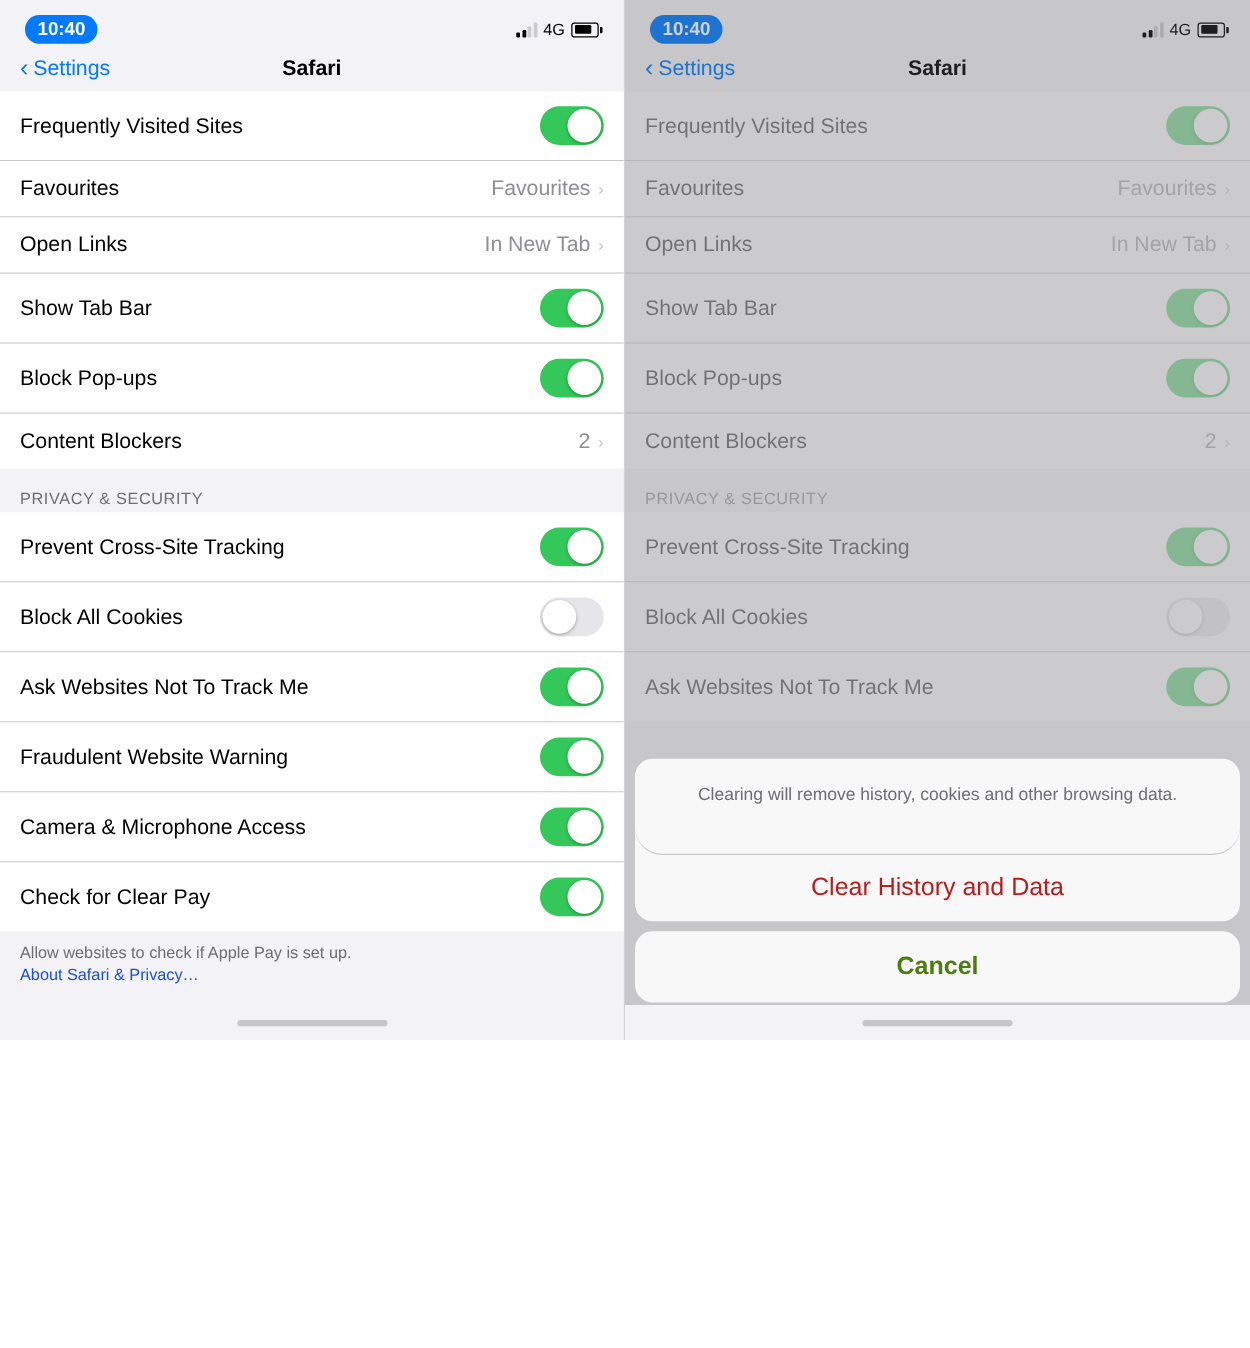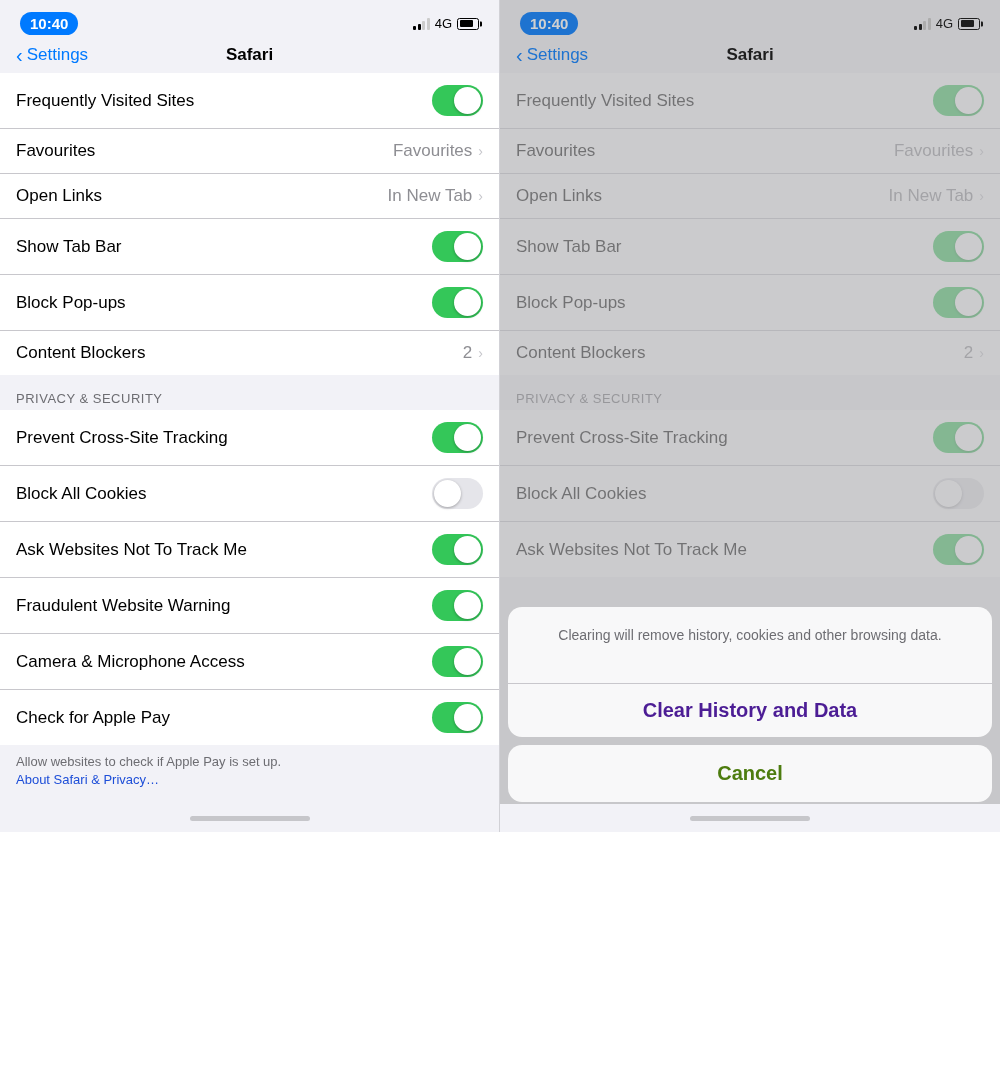--- a/index.html
+++ b/index.html
@@ -294,32 +294,32 @@
       overflow: hidden;
     }
 
     .dialog-message {
       padding: 18px 16px 16px;
       text-align: center;
       font-size: 14px;
       color: #6d6d72;
       line-height: 1.5;
       border-bottom: 0.5px solid #c8c7cc;
+      border-radius: 22px;
     }
 
     .dialog-action-btn {
       padding: 15px 16px;
       text-align: center;
       font-size: 20px;
       font-weight: 400;
     }
 
     .dialog-action-btn.red {
-      color: #4c1d95;
-      font-weight: bold;
+      color: #b91c1c;
     }
 
     .dialog-cancel {
       background: rgba(250,250,250,0.97);
       border-radius: 14px;
       padding: 17px 16px;
       text-align: center;
       font-size: 20px;
       font-weight: 600;
       color: #4d7c0f;
@@ -432,21 +432,21 @@
           <div class="toggle-knob"></div>
         </div>
     </div>
     <div class="settings-row">
       <span class="row-label">Camera &amp; Microphone Access</span>
       <div class="toggle on">
           <div class="toggle-knob"></div>
         </div>
     </div>
     <div class="settings-row">
-      <span class="row-label">Check for Apple Pay</span>
+      <span class="row-label">Check for Clear Pay</span>
       <div class="toggle on">
           <div class="toggle-knob"></div>
         </div>
     </div>
   </div>
 
   <div class="footer-text">
     <span>Allow websites to check if Apple Pay is set up.</span>
     <br>
     <span class="footer-link">About Safari &amp; Privacy…</span>

